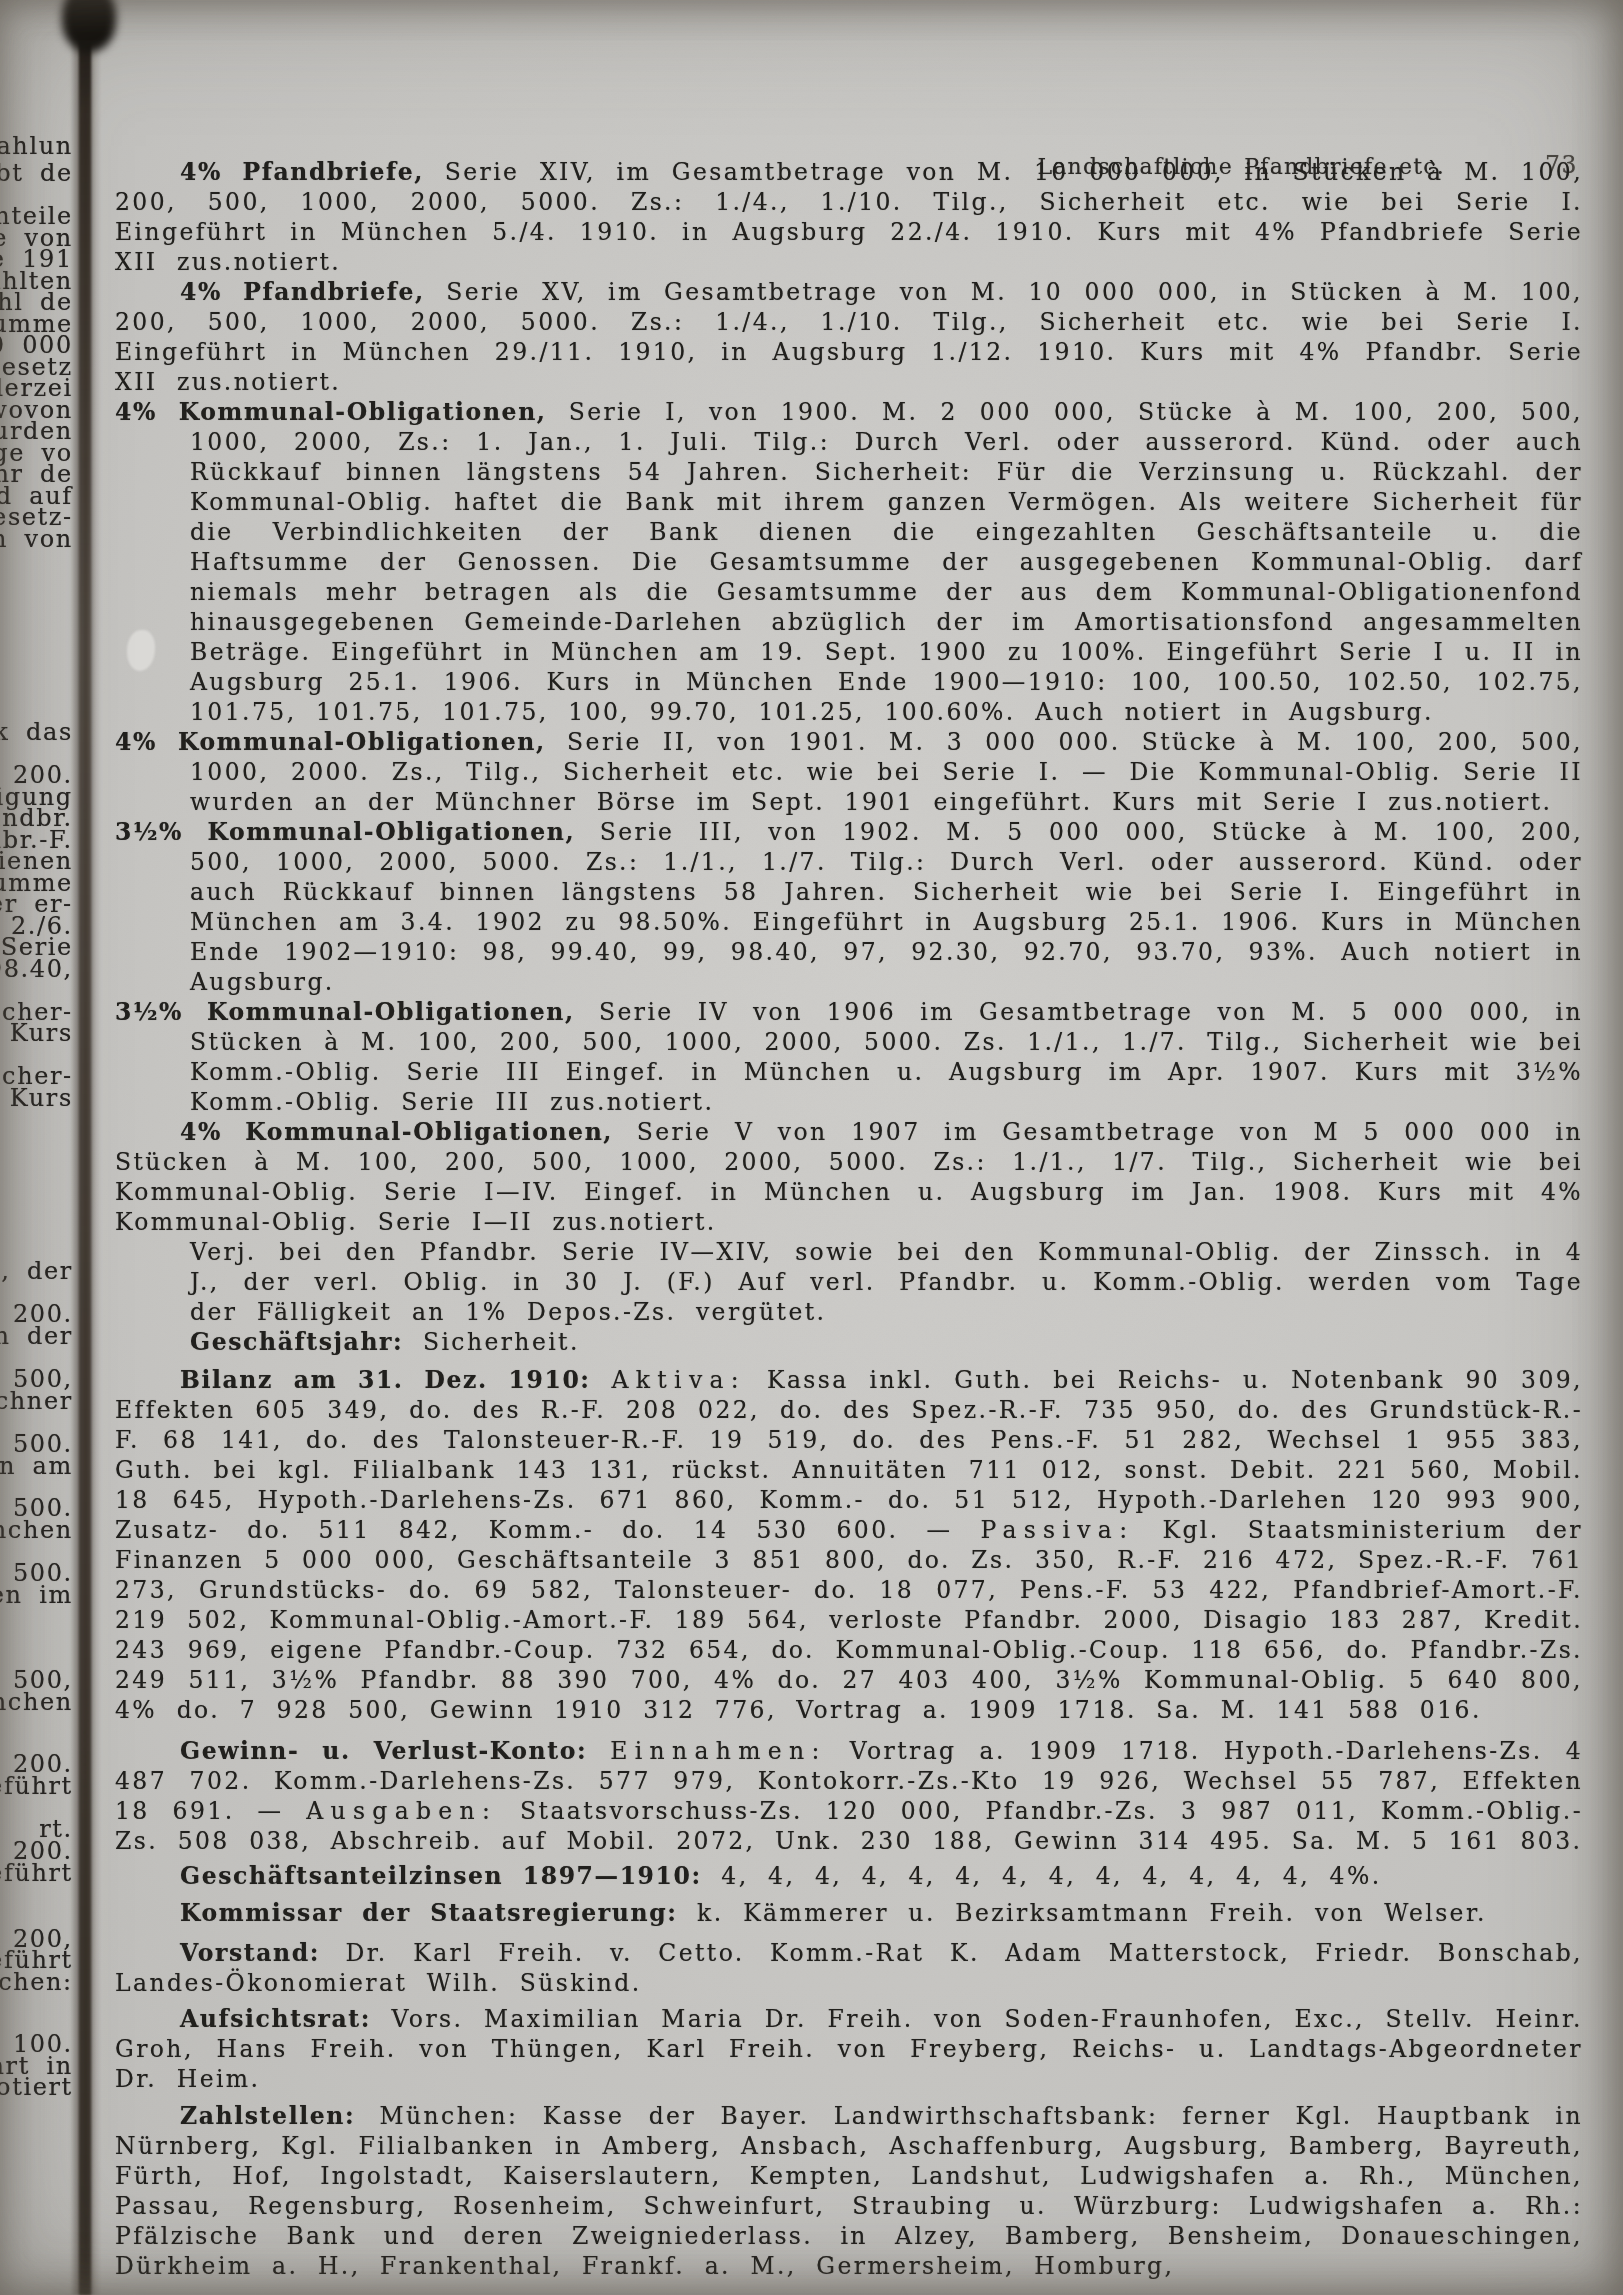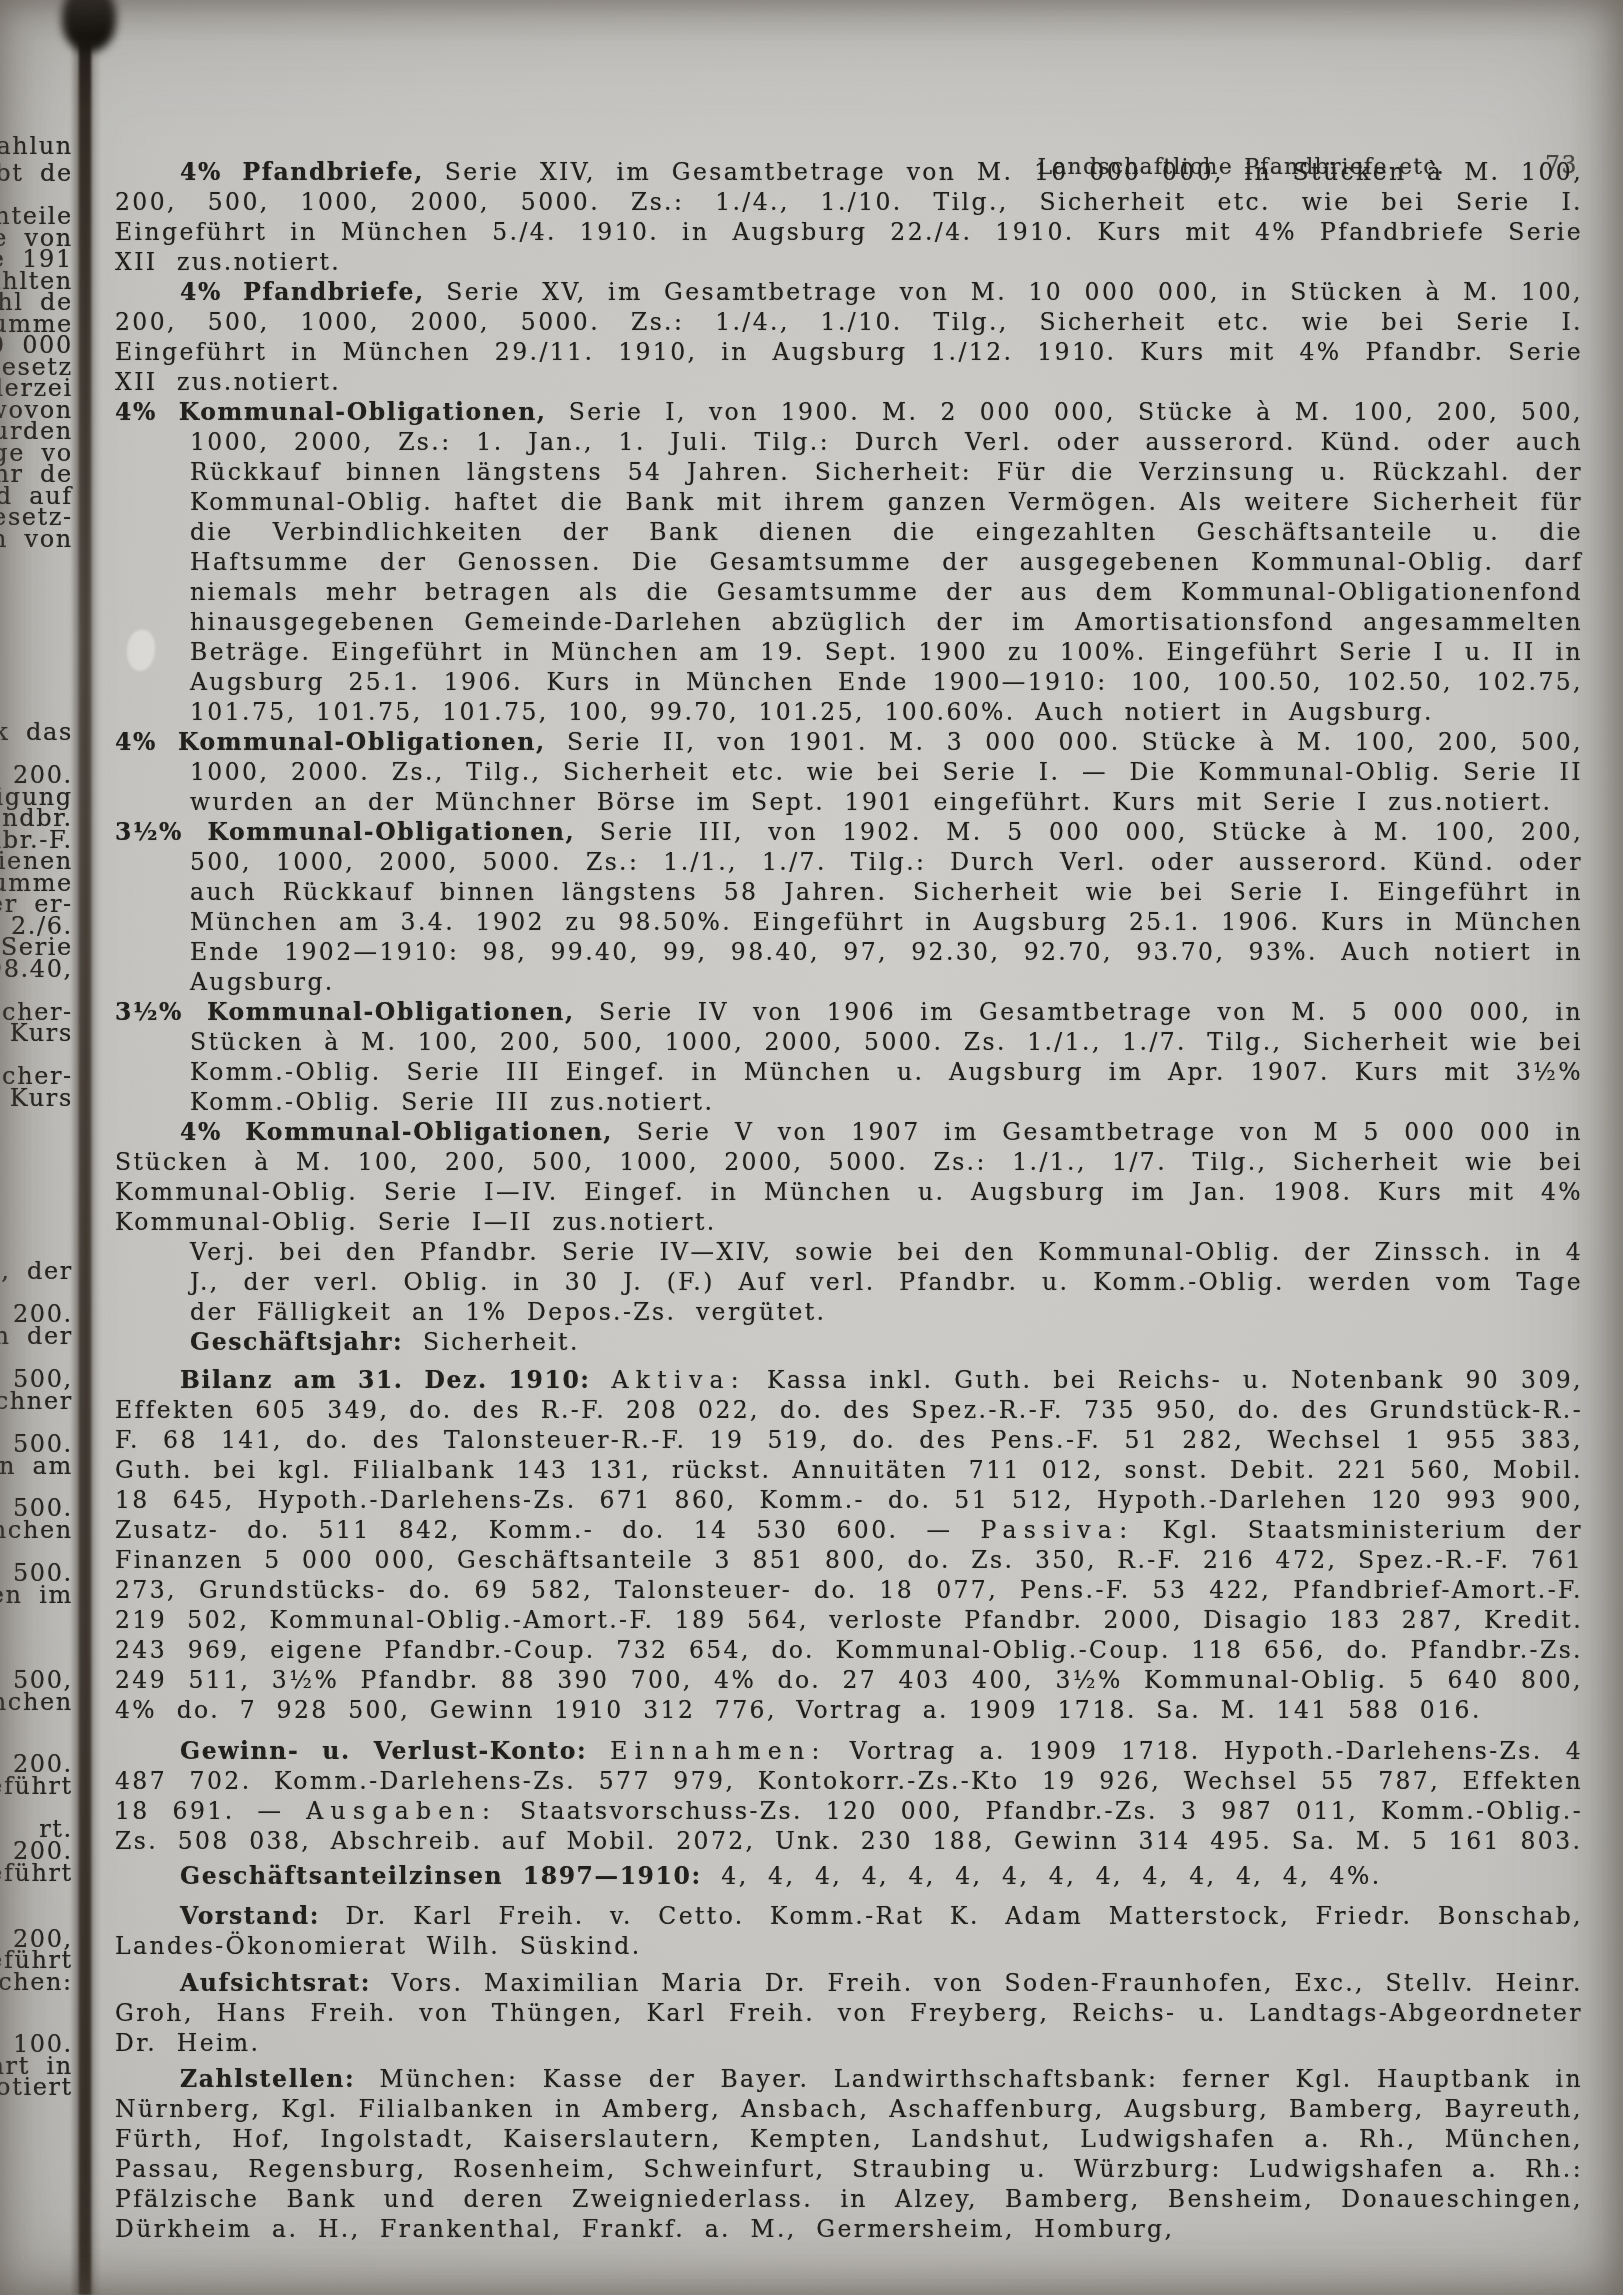--- a/index.html
+++ b/index.html
@@ -146,20 +146,21 @@
       <p class="para hang"><span class="b">4% Kommunal-Obligationen,</span><span class=""> Serie I, von 1900.  M. 2 000 000, Stücke à M. 100, 200, 500, 1000, 2000, Zs.: 1. Jan., 1. Juli.  Tilg.: Durch Verl. oder ausserord. Künd. oder auch Rückkauf binnen längstens 54 Jahren.  Sicherheit: Für die Verzinsung u. Rückzahl. der Kommunal-Oblig. haftet die Bank mit ihrem ganzen Vermögen.  Als weitere Sicherheit für die Verbindlichkeiten der Bank dienen die eingezahlten Geschäftsanteile u. die Haftsumme der Genossen.  Die Gesamtsumme der ausgegebenen Kommunal-Oblig. darf niemals mehr betragen als die Gesamtsumme der aus dem Kommunal-Obligationenfond hinausgegebenen Gemeinde-Darlehen abzüglich der im Amortisationsfond angesammelten Beträge.  Eingeführt in München am 19. Sept. 1900 zu 100%.  Eingeführt Serie I u. II in Augsburg 25.1. 1906.  Kurs in München Ende 1900—1910: 100, 100.50, 102.50, 102.75, 101.75, 101.75, 101.75, 100, 99.70, 101.25, 100.60%.  Auch notiert in Augsburg.</span></p>
       <p class="para hang"><span class="b">4% Kommunal-Obligationen,</span><span class=""> Serie II, von 1901.  M. 3 000 000.  Stücke à M. 100, 200, 500, 1000, 2000.  Zs., Tilg., Sicherheit etc. wie bei Serie I. — Die Kommunal-Oblig. Serie II wurden an der Münchner Börse im Sept. 1901 eingeführt.  Kurs mit Serie I zus.notiert.</span></p>
       <p class="para hang"><span class="b">3½% Kommunal-Obligationen,</span><span class=""> Serie III, von 1902.  M. 5 000 000, Stücke à M. 100, 200, 500, 1000, 2000, 5000.  Zs.: 1./1., 1./7.  Tilg.: Durch Verl. oder ausserord. Künd. oder auch Rückkauf binnen längstens 58 Jahren.  Sicherheit wie bei Serie I.  Eingeführt in München am 3.4. 1902 zu 98.50%.  Eingeführt in Augsburg 25.1. 1906.  Kurs in München Ende 1902—1910: 98, 99.40, 99, 98.40, 97, 92.30, 92.70, 93.70, 93%.  Auch notiert in Augsburg.</span></p>
       <p class="para hang"><span class="b">3½% Kommunal-Obligationen,</span><span class=""> Serie IV von 1906 im Gesamtbetrage von M. 5 000 000, in Stücken à M. 100, 200, 500, 1000, 2000, 5000.  Zs. 1./1., 1./7.  Tilg., Sicherheit wie bei Komm.-Oblig. Serie III  Eingef. in München u. Augsburg im Apr. 1907.  Kurs mit 3½% Komm.-Oblig. Serie III zus.notiert.</span></p>
       <p class="para first"><span class="b">4% Kommunal-Obligationen,</span><span class=""> Serie V von 1907 im Gesamtbetrage von M 5 000 000 in Stücken à M. 100, 200, 500, 1000, 2000, 5000.  Zs.: 1./1., 1/7.  Tilg., Sicherheit wie bei Kommunal-Oblig. Serie I—IV.  Eingef. in München u. Augsburg im Jan. 1908.  Kurs mit 4% Kommunal-Oblig. Serie I—II zus.notiert.</span></p>
       <p class="para block"><span class="">Verj. bei den Pfandbr. Serie IV—XIV, sowie bei den Kommunal-Oblig. der Zinssch. in 4 J., der verl. Oblig. in 30 J. (F.)  Auf verl. Pfandbr. u. Komm.-Oblig. werden vom Tage der Fälligkeit an 1% Depos.-Zs. vergütet.</span></p>
       <p class="para block"><span class="b">Geschäftsjahr:</span><span class=""> Sicherheit.</span></p>
       <p class="para first" style="margin-top: 8px;"><span class="b">Bilanz am 31. Dez. 1910:</span><span class=""> </span><span class="sperr">Aktiva:</span><span class=""> Kassa inkl. Guth. bei Reichs- u. Notenbank 90 309, Effekten 605 349, do. des R.-F. 208 022, do. des Spez.-R.-F. 735 950, do. des Grundstück-R.-F. 68 141, do. des Talonsteuer-R.-F. 19 519, do. des Pens.-F. 51 282, Wechsel 1 955 383, Guth. bei kgl. Filialbank 143 131, rückst. Annuitäten 711 012, sonst. Debit. 221 560, Mobil. 18 645, Hypoth.-Darlehens-Zs. 671 860, Komm.- do. 51 512, Hypoth.-Darlehen 120 993 900, Zusatz- do. 511 842, Komm.- do. 14 530 600. — </span><span class="sperr">Passiva:</span><span class=""> Kgl. Staatsministerium der Finanzen 5 000 000, Geschäftsanteile 3 851 800, do. Zs. 350, R.-F. 216 472, Spez.-R.-F. 761 273, Grundstücks- do. 69 582, Talonsteuer- do. 18 077, Pens.-F. 53 422, Pfandbrief-Amort.-F. 219 502, Kommunal-Oblig.-Amort.-F. 189 564, verloste Pfandbr. 2000, Disagio 183 287, Kredit. 243 969, eigene Pfandbr.-Coup. 732 654, do. Kommunal-Oblig.-Coup. 118 656, do. Pfandbr.-Zs. 249 511, 3½% Pfandbr. 88 390 700, 4% do. 27 403 400, 3½% Kommunal-Oblig. 5 640 800, 4% do. 7 928 500, Gewinn 1910 312 776, Vortrag a. 1909 1718.  Sa. M. 141 588 016.</span></p>
       <p class="para first" style="margin-top: 11.4px;"><span class="b">Gewinn- u. Verlust-Konto:</span><span class=""> </span><span class="sperr">Einnahmen:</span><span class=""> Vortrag a. 1909 1718.  Hypoth.-Darlehens-Zs. 4 487 702.  Komm.-Darlehens-Zs. 577 979,  Kontokorr.-Zs.-Kto 19 926,  Wechsel 55 787,  Effekten 18 691. — </span><span class="sperr">Ausgaben:</span><span class=""> Staatsvorschuss-Zs. 120 000, Pfandbr.-Zs. 3 987 011, Komm.-Oblig.-Zs. 508 038, Abschreib. auf Mobil. 2072, Unk. 230 188, Gewinn 314 495.  Sa. M. 5 161 803.</span></p>
       <p class="para first" style="margin-top: 4.9px;"><span class="b">Geschäftsanteilzinsen 1897—1910:</span><span class=""> 4, 4, 4, 4, 4, 4, 4, 4, 4, 4, 4, 4, 4, 4%.</span></p>
+      <p class="para first" style="margin-top: 6.5px;"><span class="b">Kommissar der Staatsregierung:</span><span class=""> k. Kämmerer u. Bezirksamtmann Freih. von Welser.</span></p>
       <p class="para first" style="margin-top: 10px;"><span class="b">Vorstand:</span><span class=""> Dr. Karl Freih. v. Cetto. Komm.-Rat K. Adam Matterstock, Friedr. Bonschab, Landes-Ökonomierat Wilh. Süskind.</span></p>
       <p class="para first" style="margin-top: 6.5px;"><span class="b">Aufsichtsrat:</span><span class=""> Vors. Maximilian Maria Dr. Freih. von Soden-Fraunhofen, Exc., Stellv. Heinr. Groh, Hans Freih. von Thüngen, Karl Freih. von Freyberg, Reichs- u. Landtags-Abgeordneter Dr. Heim.</span></p>
       <p class="para first" style="margin-top: 6.5px;"><span class="b">Zahlstellen:</span><span class=""> München: Kasse der Bayer. Landwirthschaftsbank: ferner Kgl. Hauptbank in Nürnberg, Kgl. Filialbanken in Amberg, Ansbach, Aschaffenburg, Augsburg, Bamberg, Bayreuth, Fürth, Hof, Ingolstadt, Kaiserslautern, Kempten, Landshut, Ludwigshafen a. Rh., München, Passau, Regensburg, Rosenheim, Schweinfurt, Straubing u. Würzburg: Ludwigshafen a. Rh.: Pfälzische Bank und deren Zweigniederlass. in Alzey, Bamberg, Bensheim, Donaueschingen, Dürkheim a. H., Frankenthal, Frankf. a. M., Germersheim, Homburg,</span></p>
     </div>
 
   <div class="vignette"></div>
 </div>
 
 
 </body></html>

